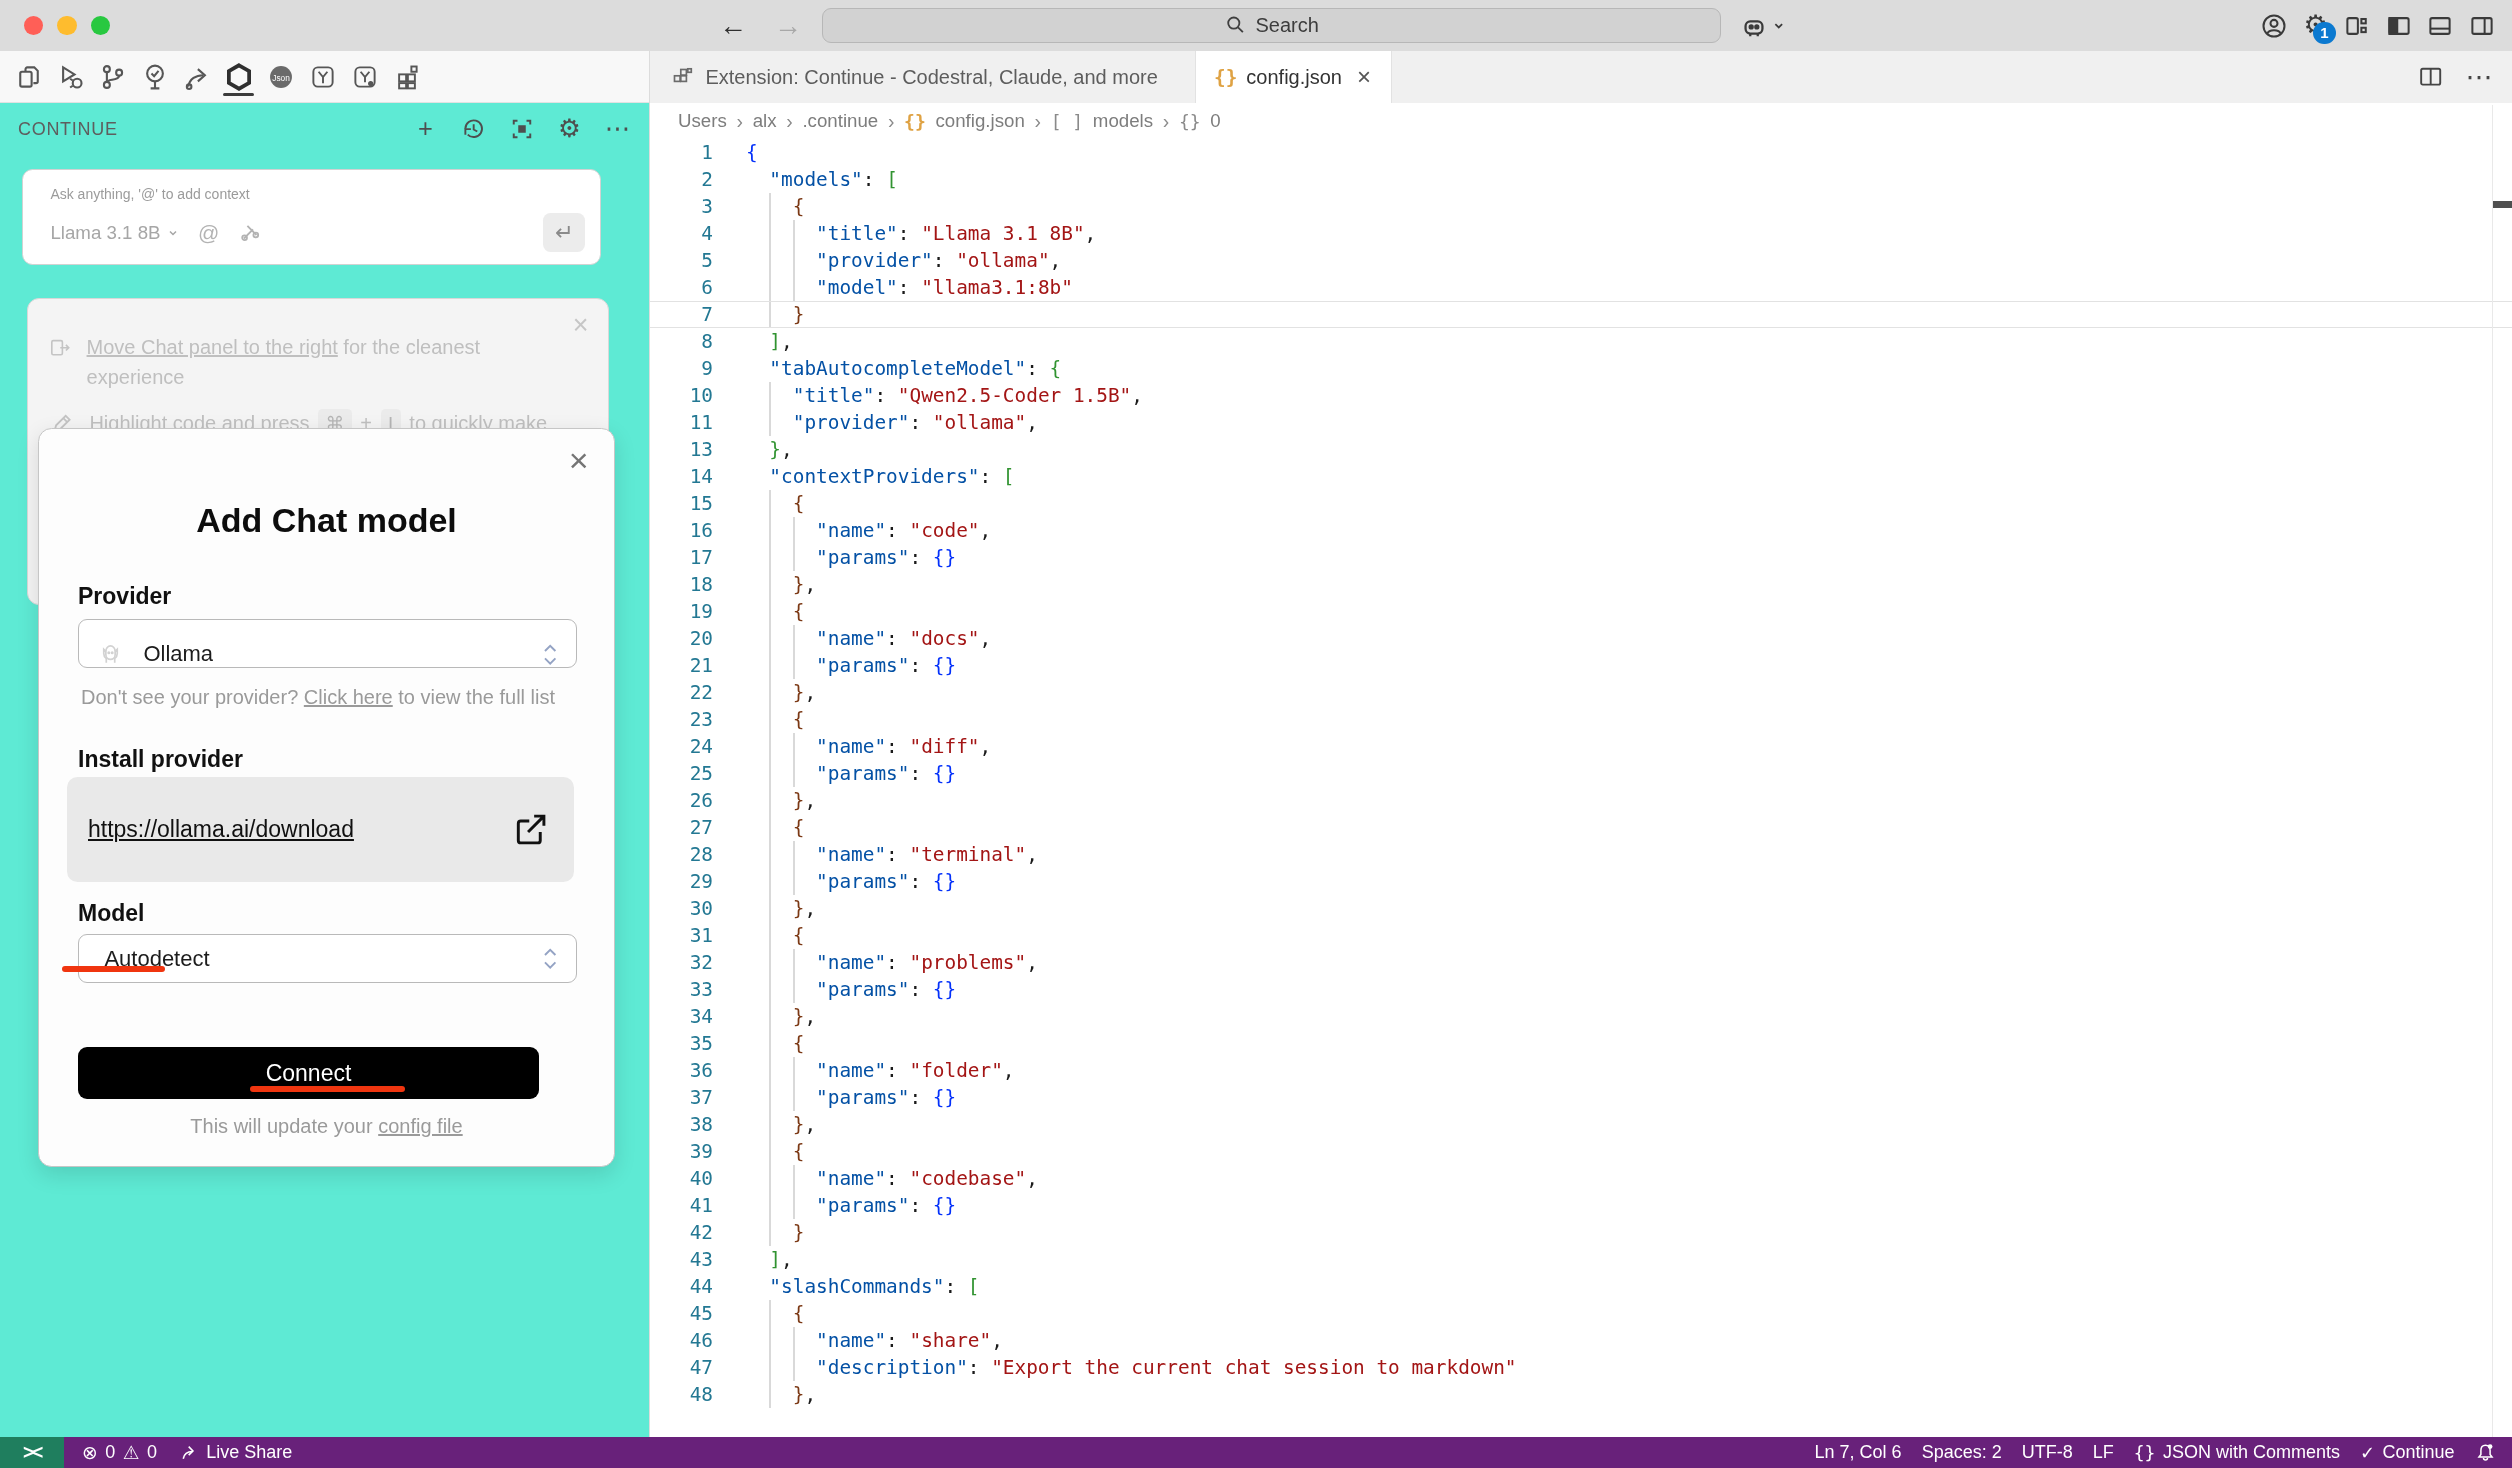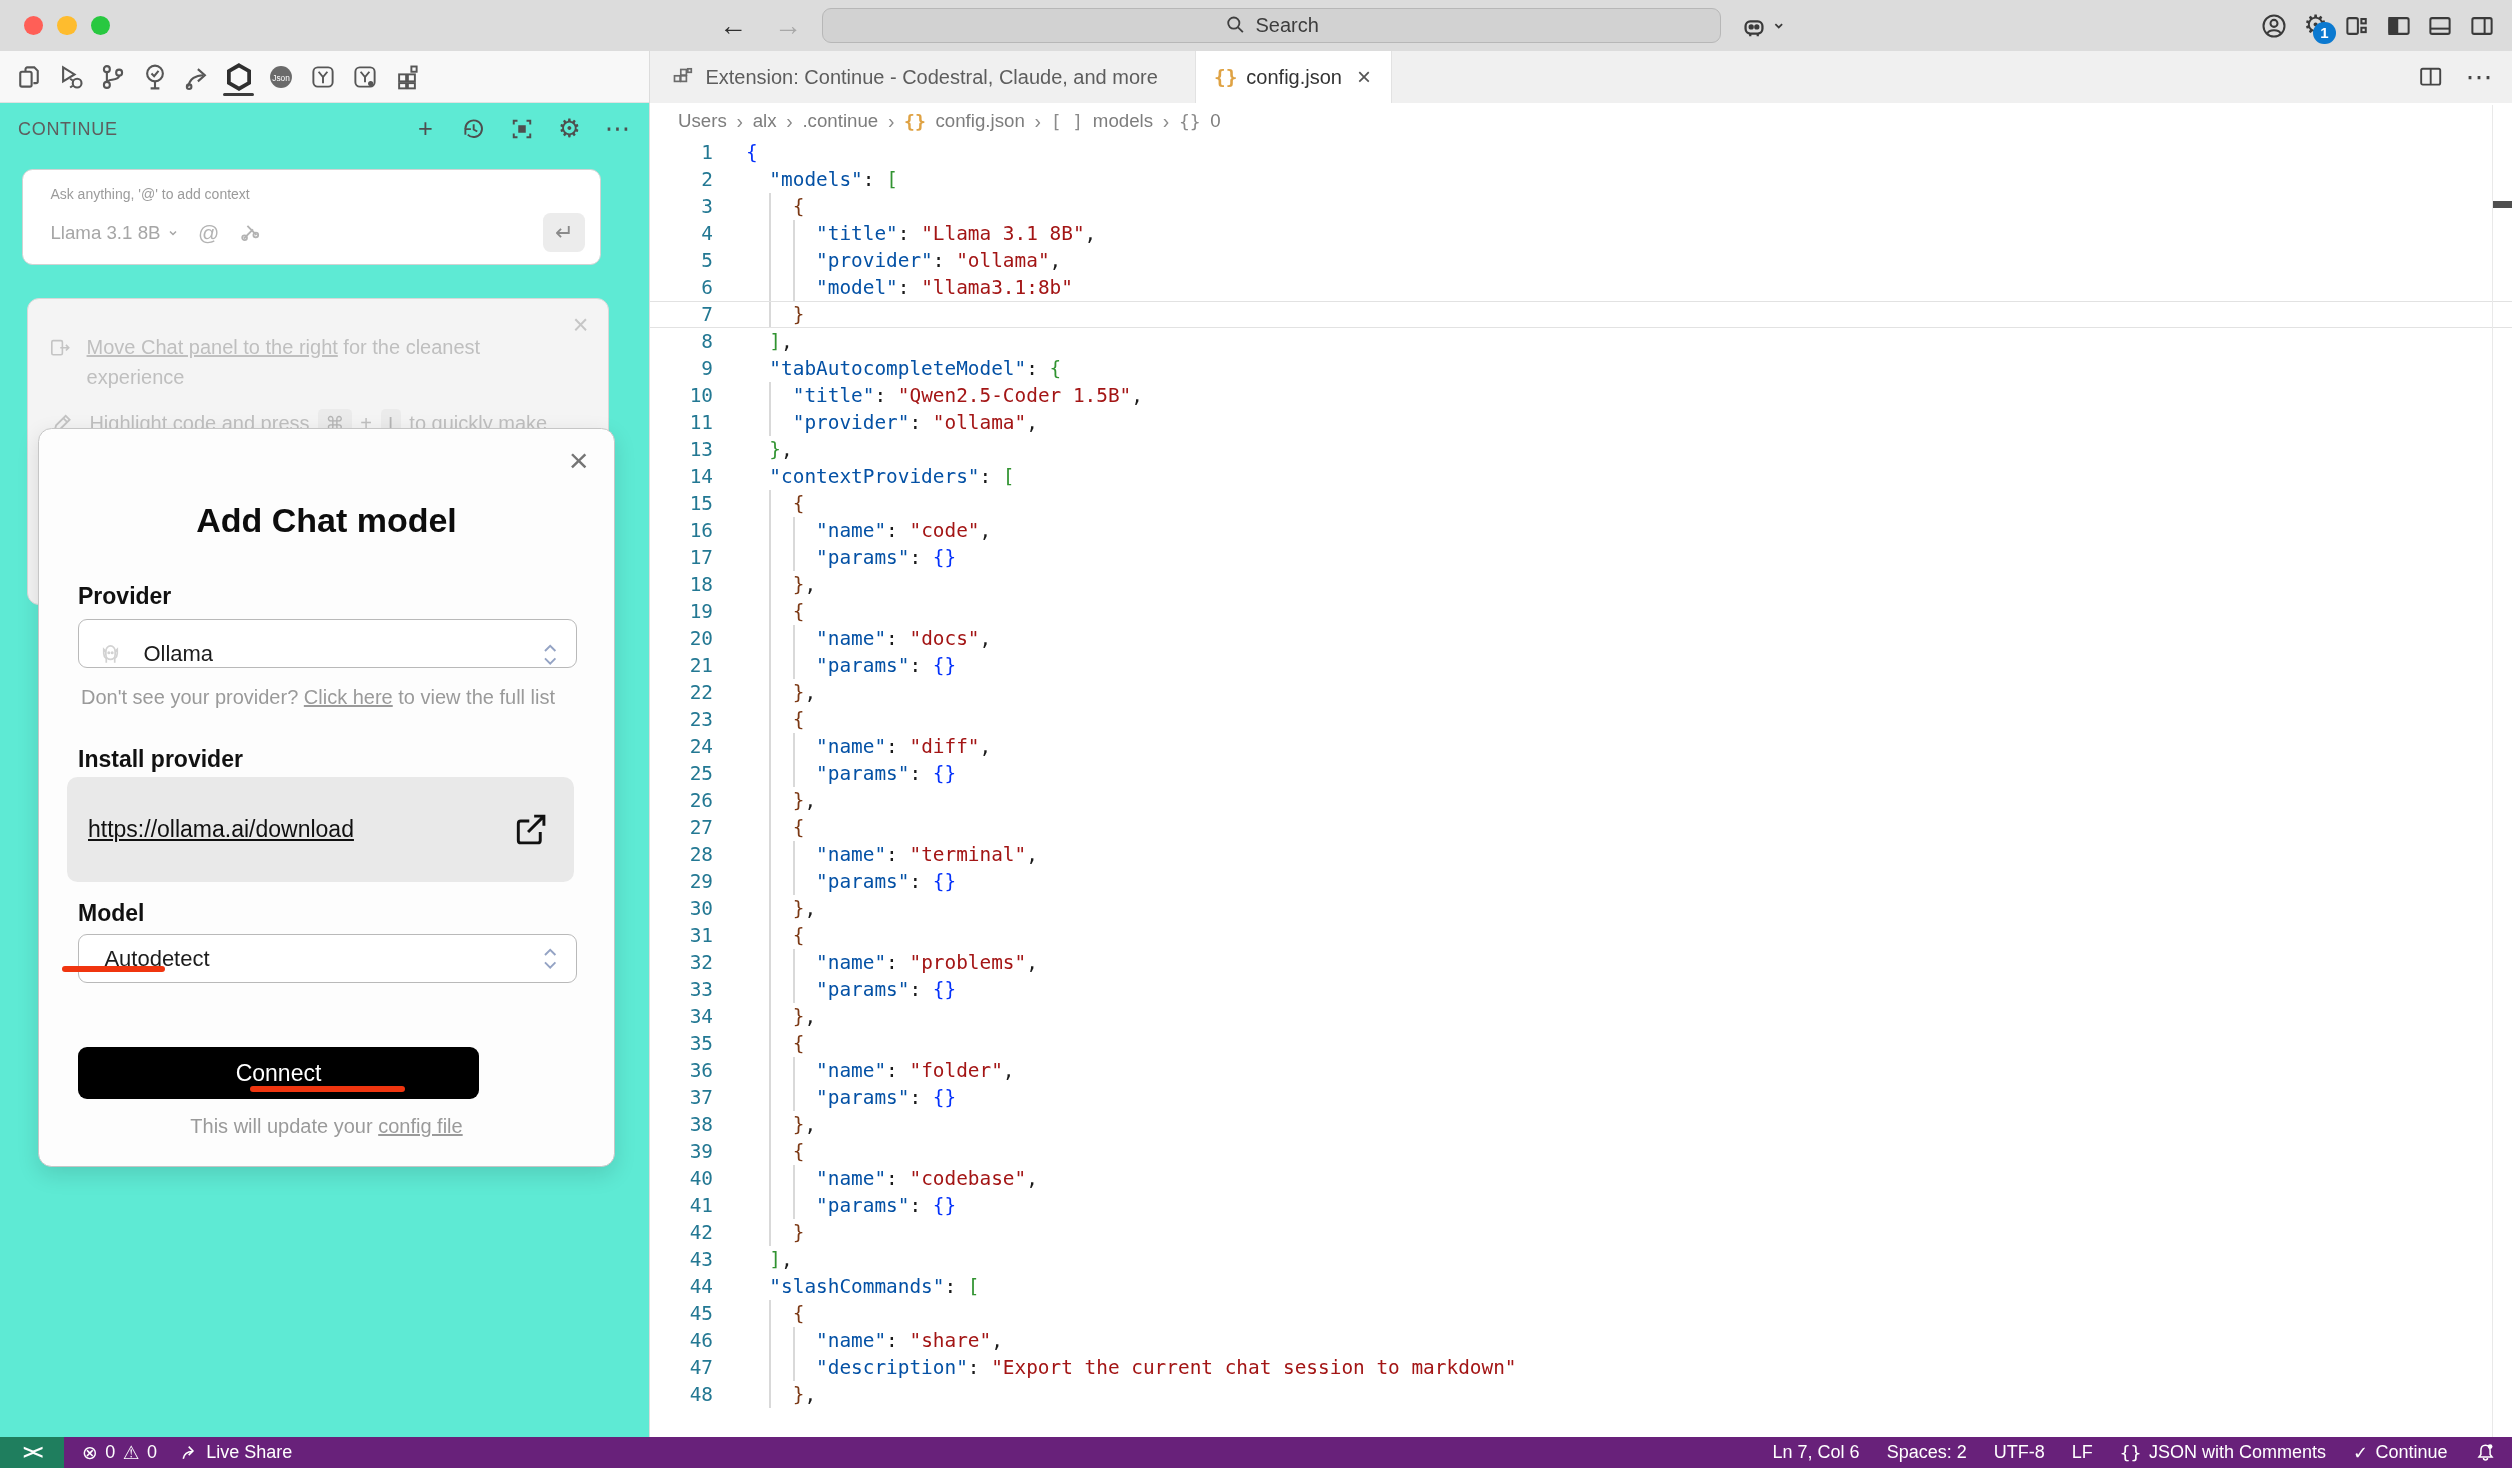--- a/index.html
+++ b/index.html
@@ -59,21 +59,21 @@
   .llama-ico{margin-left:18px;margin-right:19.4px;}
   .sel-model .sel-text{margin-left:25.4px;}
   .dlg-hint{position:absolute;left:42px;top:257px;font-size:20px;color:#9a9a9a;}
   .dlg-hint .hlink{text-decoration:underline;}
   .install-box{position:absolute;left:28px;top:348px;width:507px;height:105px;background:#e9e9e9;border-radius:10.5px;display:flex;align-items:center;}
   .install-link{margin-left:21px;font-size:23px;color:#111;text-decoration:underline;}
   .extlink-btn{margin-left:auto;margin-right:22.4px;width:42px;height:42px;display:flex;align-items:center;justify-content:center;}
   .red-line{position:absolute;background:#f0350f;border-radius:3px;height:6px;}
   .red-model{left:23px;top:537px;width:103px;}
   .red-connect{left:211px;top:657px;width:155px;}
-  .connect-btn{position:absolute;left:39px;top:618px;width:401px;height:52px;background:#000;border-radius:9px;display:flex;align-items:center;justify-content:center;color:#fff;font-size:23px;}
+  .connect-btn{position:absolute;left:39px;top:618px;width:461px;height:52px;background:#000;border-radius:9px;display:flex;align-items:center;justify-content:center;color:#fff;font-size:23px;}
   .dlg-footer{position:absolute;left:0;right:0;top:686px;text-align:center;font-size:20px;color:#9a9a9a;}
   .dlg-footer .flink{text-decoration:underline;}
   
   .tabbar{position:absolute;left:650px;top:51px;right:0;height:52px;background:#f0f0f0;display:flex;}
   .tab{display:flex;align-items:center;box-sizing:border-box;font-size:20px;}
   .tab-inactive{width:546px;padding-left:21px;gap:12px;color:#5d5d5d;border-right:1.5px solid #e2e2e2;}
   .tab-active{width:196px;background:#fff;color:#333;padding-left:18px;gap:9px;border-right:1.5px solid #e2e2e2;}
   .braces-orange{color:#dfa243;font-weight:bold;font-family:"DejaVu Sans Mono",monospace;font-size:19.4px;}
   .tab-close{margin-left:6px;color:#555;font-size:24px;}
   .tabbar-right{margin-left:auto;display:flex;align-items:center;gap:22.4px;padding-right:19.4px;color:#454545;}
@@ -89,21 +89,21 @@
   .t-key{color:#0451a5;}.t-str{color:#a31515;}.t-pun{color:#1b1b1b;}
   .t-b1{color:#0431fa;}.t-b2{color:#319331;}.t-b3{color:#7b3814;}
   .guide{position:absolute;top:0;bottom:0;width:1.5px;background:#d9d9d9;}
   .ruler{position:absolute;right:0;top:105px;bottom:31px;width:19.4px;border-left:1.5px solid #e9e9e9;}
   .ruler-marker{position:absolute;left:0;right:0;top:96px;height:6.7px;background:#4f4f4f;}
   
   .statusbar{position:absolute;left:0;right:0;bottom:0;height:31px;background:#68217a;color:#fff;display:flex;align-items:center;font-size:18px;}
   .remote{width:64px;height:31px;background:#1f7e5e;display:flex;align-items:center;justify-content:center;font-size:19.4px;font-weight:bold;letter-spacing:-2.2px;}
   .sb-item{display:flex;align-items:center;gap:7.5px;}
   .sb-left{display:flex;align-items:center;gap:22.4px;margin-left:18px;}
-  .sb-right{margin-left:auto;display:flex;align-items:center;gap:27px;padding-right:16.4px;}
+  .sb-right{margin-left:auto;display:flex;align-items:center;gap:20px;padding-right:16.4px;}
   .sb-glyph{font-size:18.7px;}
   .sb-braces{font-family:"DejaVu Sans Mono",monospace;font-size:18px;}
 </style>
 </head>
 <body>
 
 <div id="app">
 
   <div class="titlebar">
     <div class="lights">

